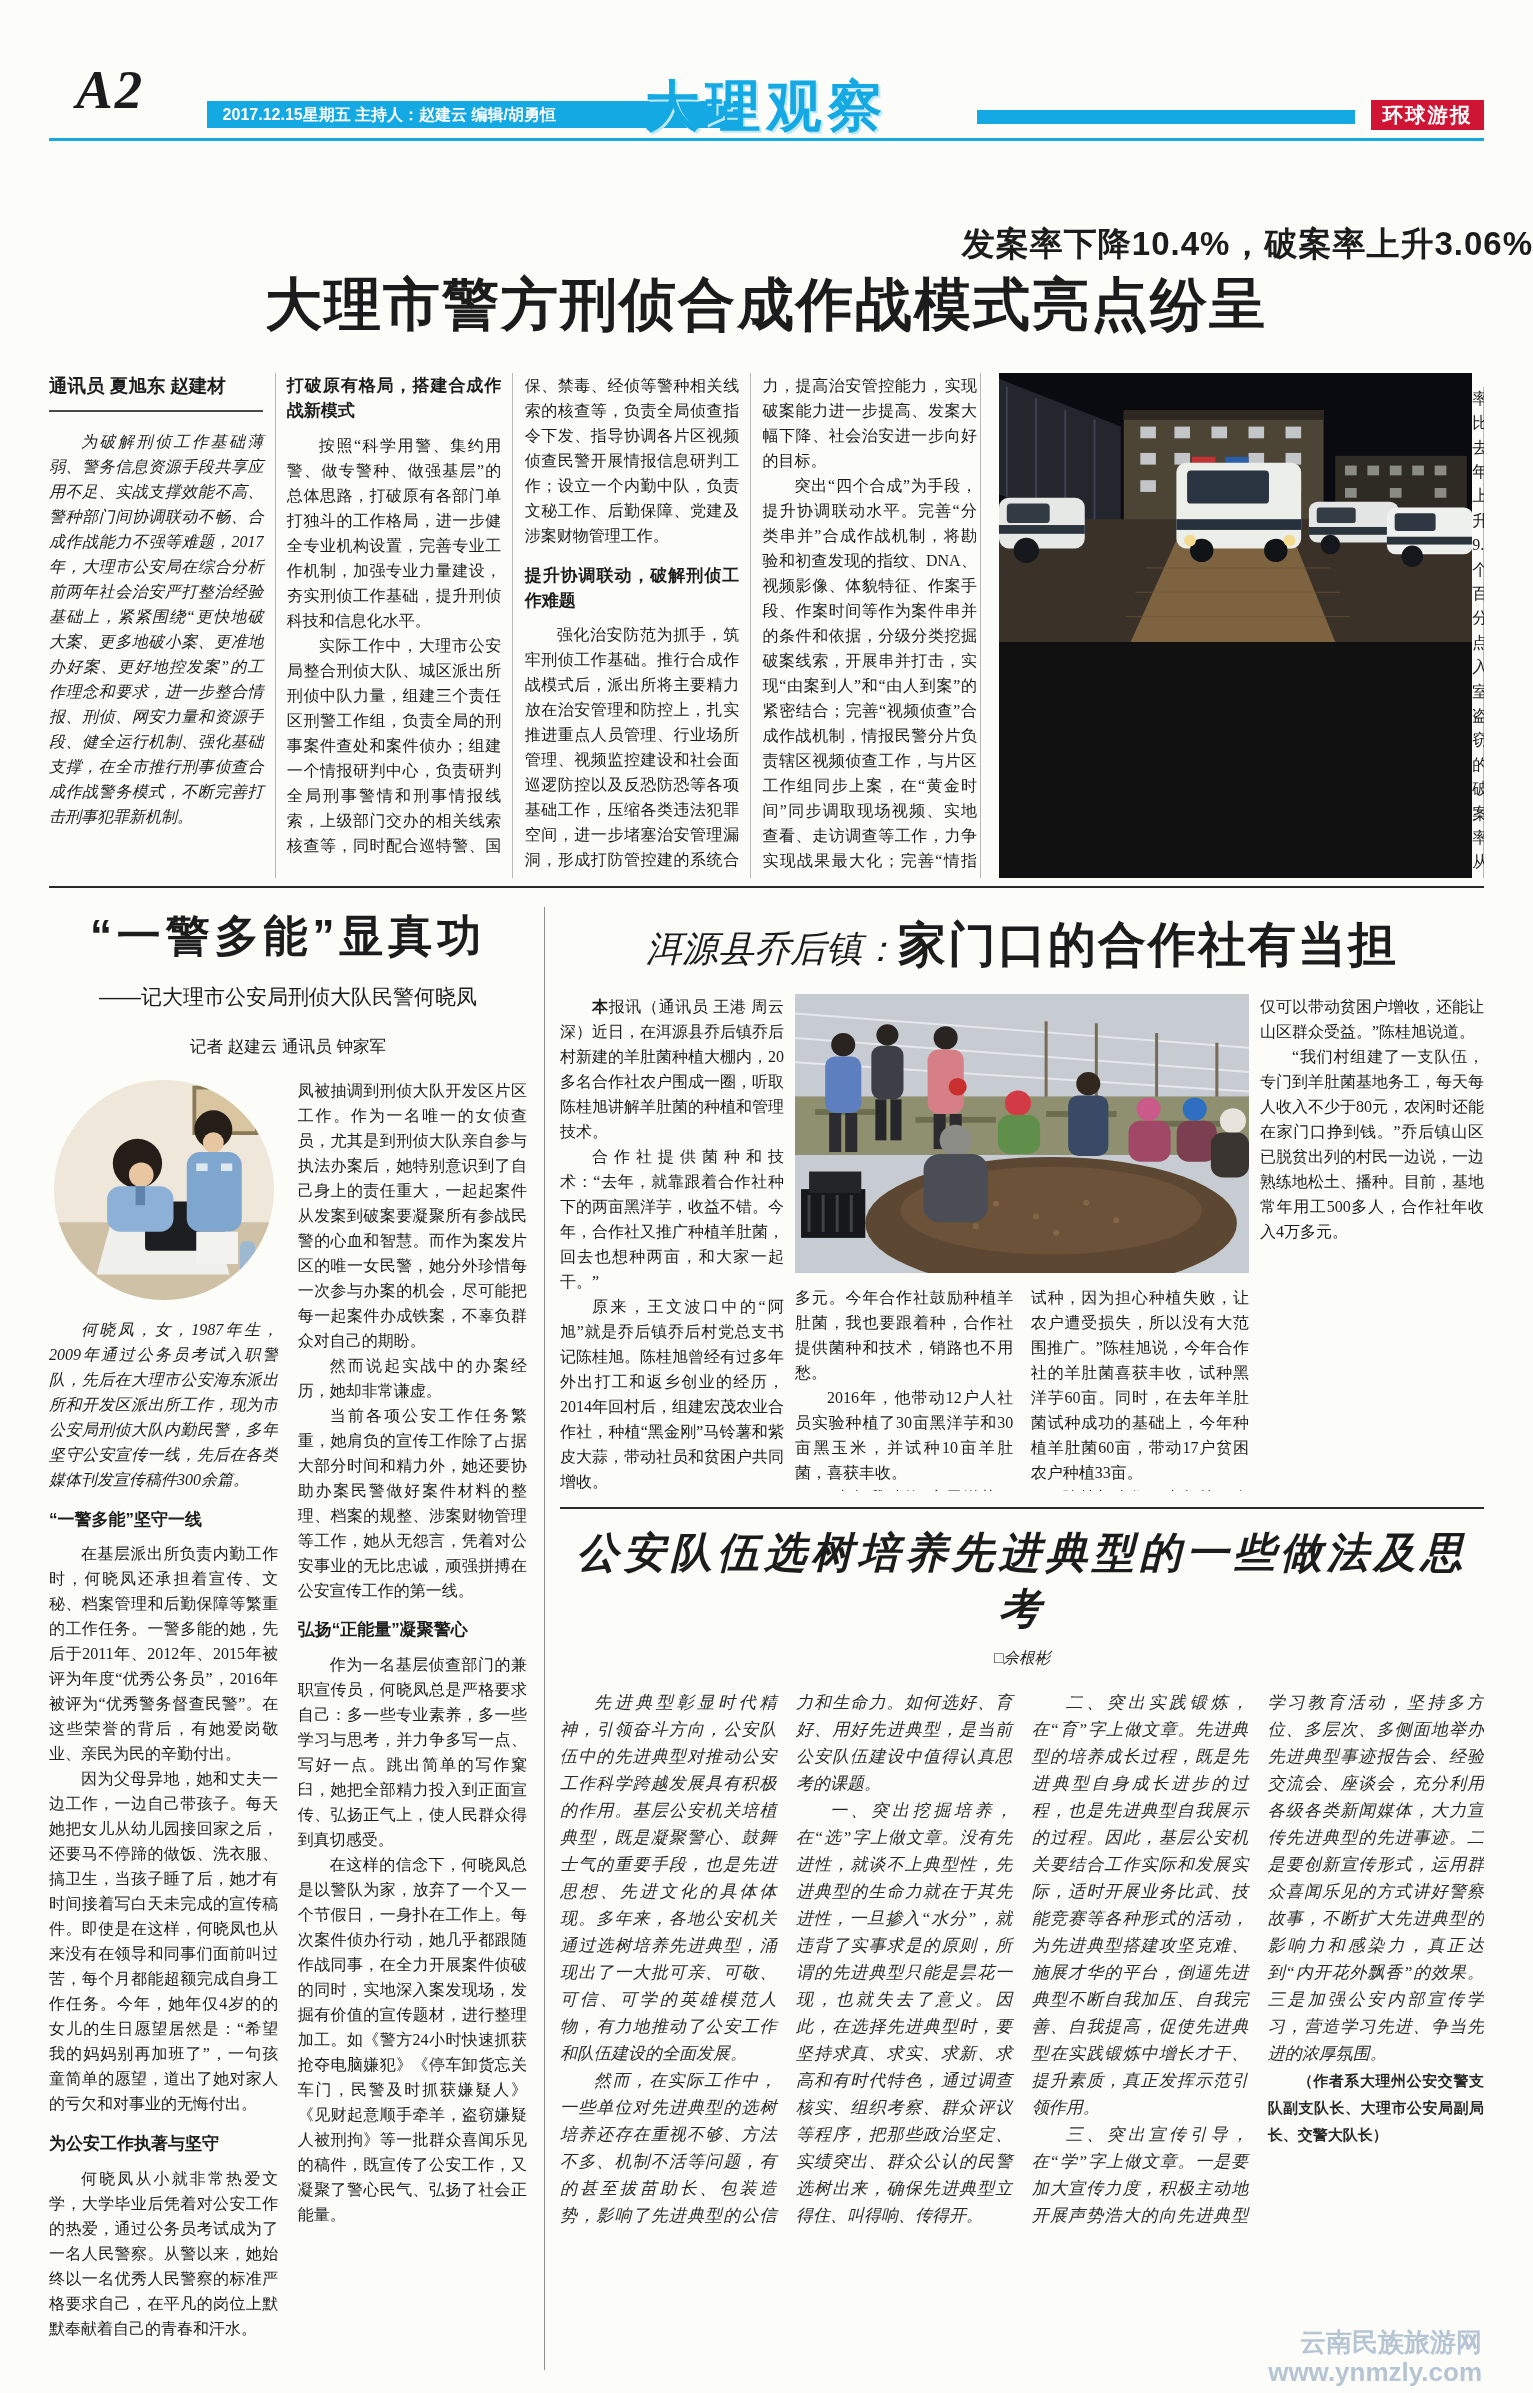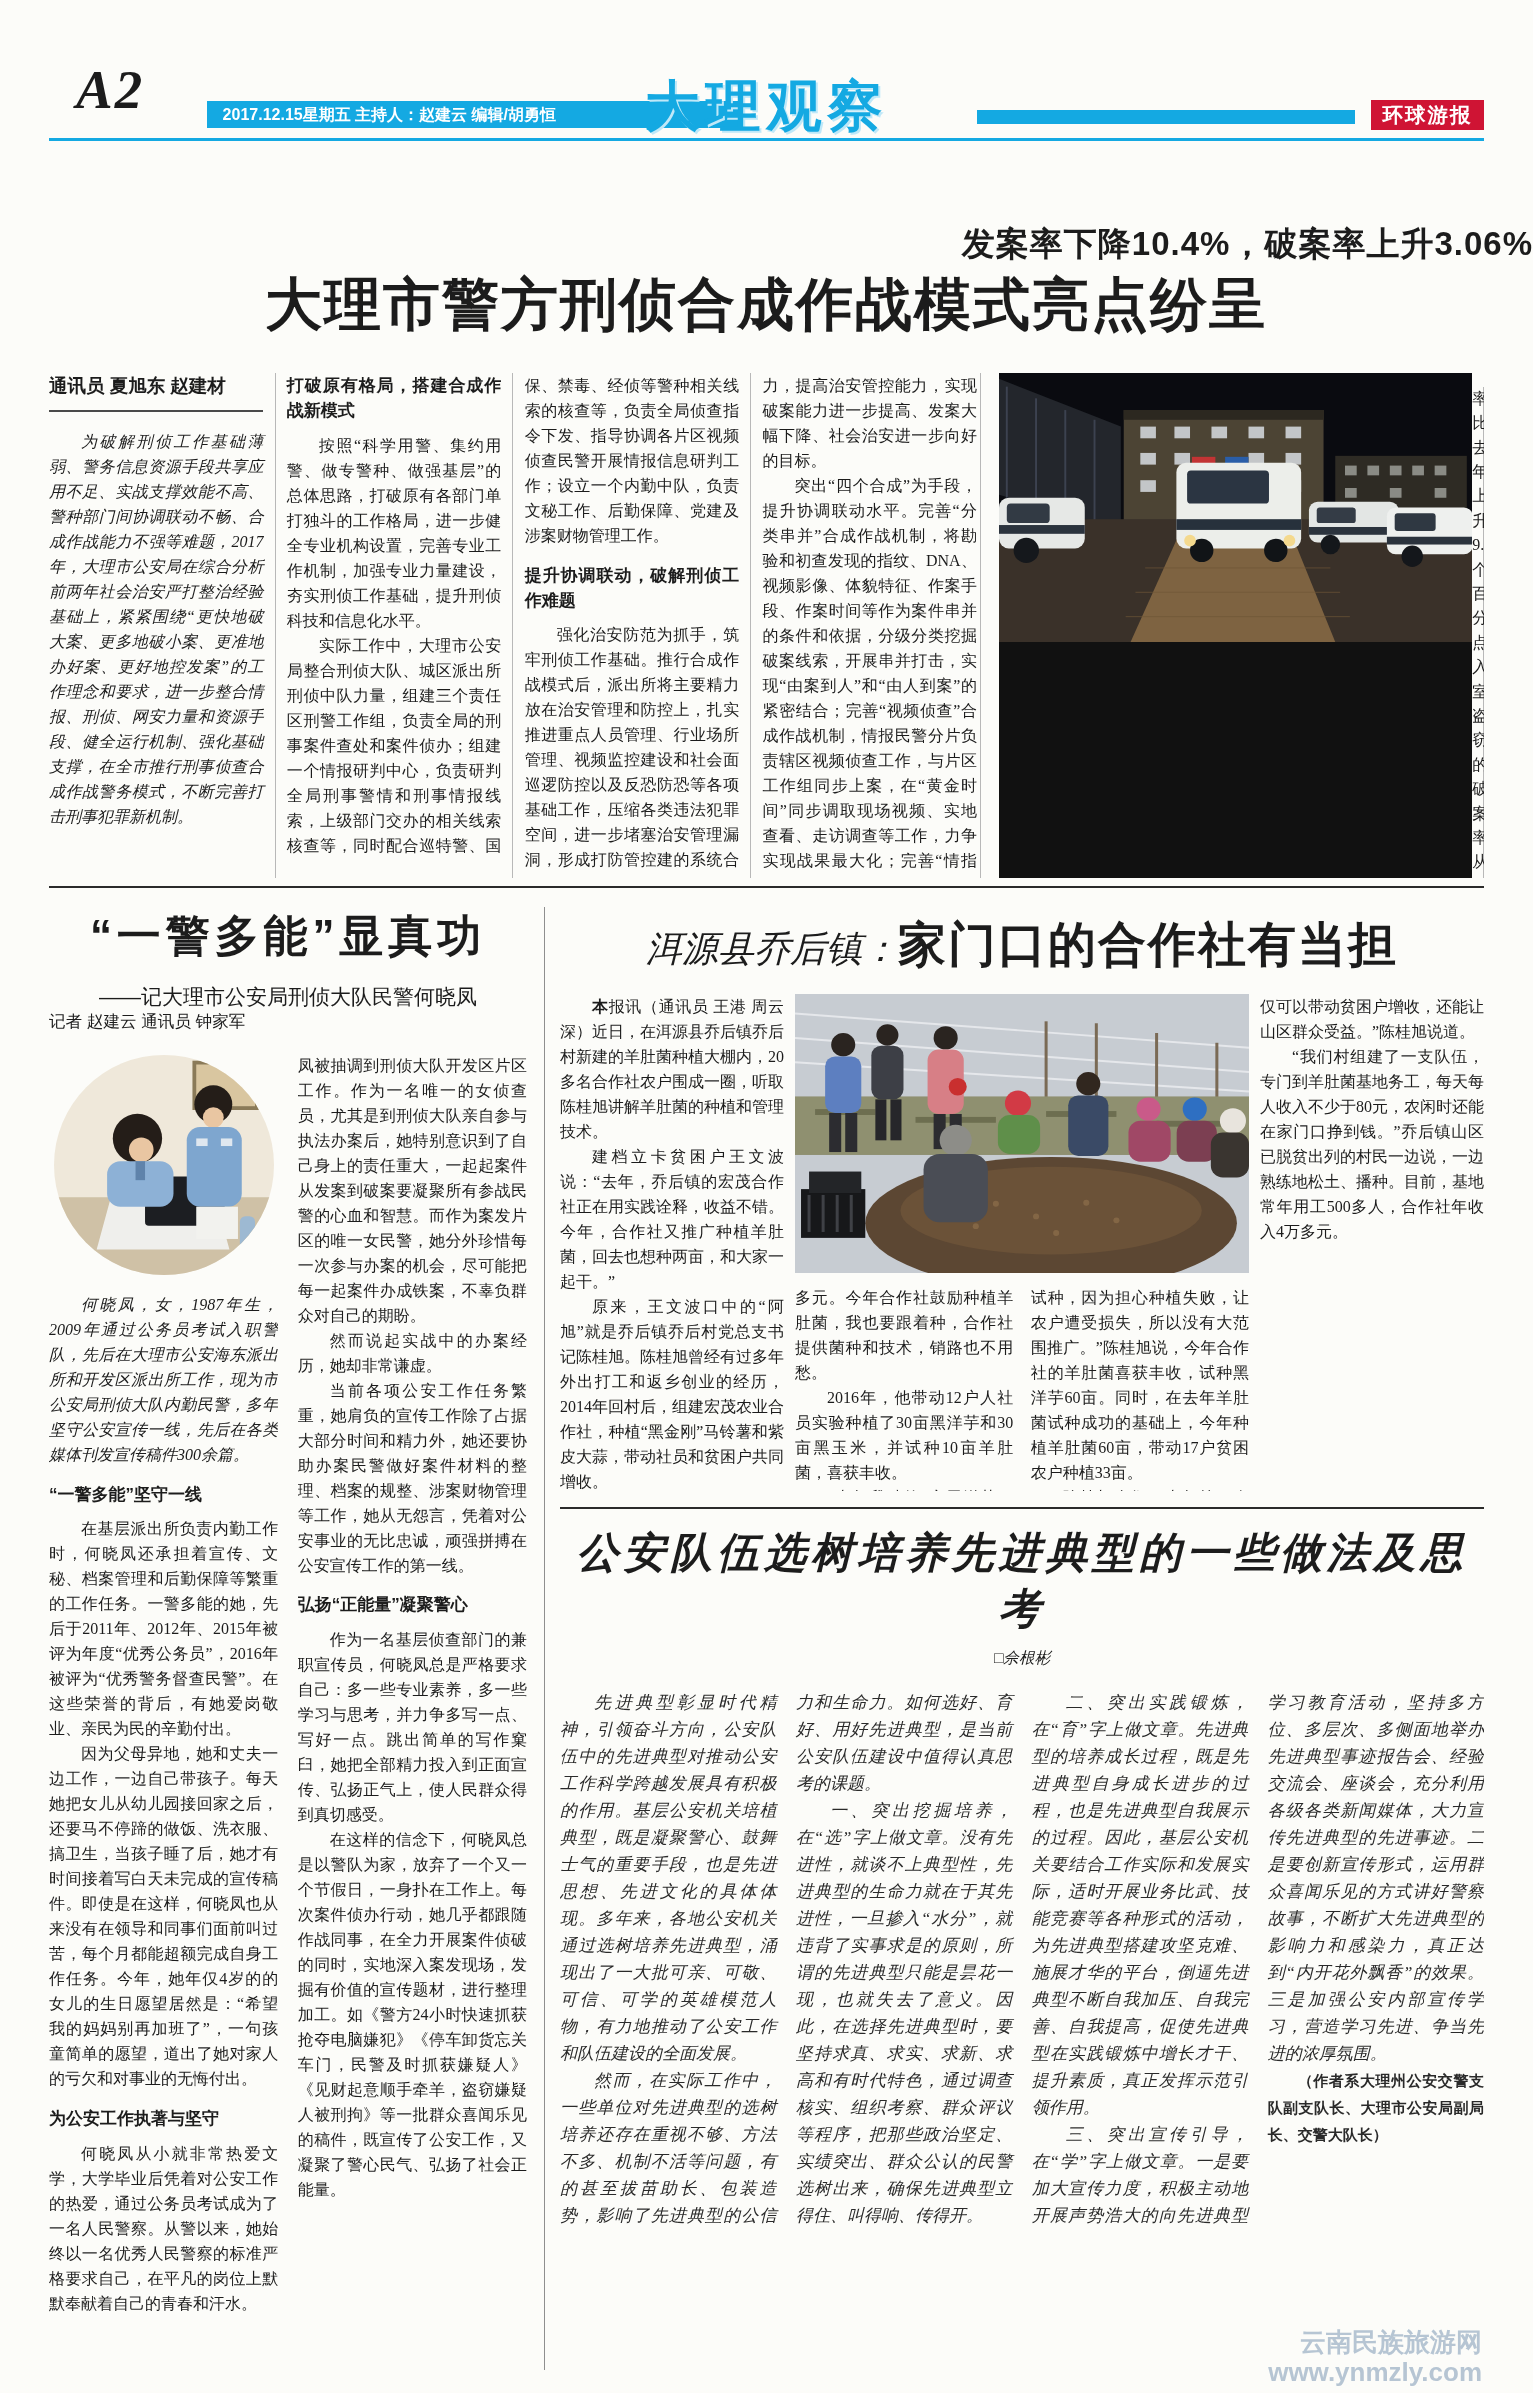--- a/index.html
+++ b/index.html
@@ -45,21 +45,21 @@
   .fi-pi{text-indent:2em;font-style:italic;}
   .fi-pc{text-indent:0;}
   .fi-pb{text-indent:2em;font-weight:bold;font-family:"Liberation Sans",sans-serif;font-size:15px;font-style:normal;}
 
   .hr1{position:absolute;top:886px;left:49px;right:49px;border-top:2px solid #2b2b2b;}
 
   
   .art2{position:absolute;top:907px;left:49px;width:478px;bottom:23.4px;overflow:hidden;}
   .art2 .t{text-align:center;font-size:44px;font-weight:900;font-family:"Liberation Sans",sans-serif;letter-spacing:4.9px;}
   .art2 .st{text-align:center;font-size:21px;font-family:"Liberation Sans",sans-serif;margin-top:17px;}
-  .art2 .by{text-align:left;font-size:16.6px;margin-top:0;font-family:"Liberation Sans",sans-serif;}
+  .art2 .by{text-align:center;font-size:16.6px;margin-top:25px;font-family:"Liberation Sans",sans-serif;}
   .art2cols{display:flex;gap:19.5px;margin-top:19.5px;height:calc(100% - 132px);}
   .art2col{flex:1;overflow:hidden;font-size:16px;line-height:25px;text-align:justify;}
   .photo2{width:220px;height:220px;border-radius:50%;overflow:hidden;margin:2px auto 17.6px;display:block;}
 
   .vrule{position:absolute;top:907px;bottom:23.4px;left:544px;width:1px;background:#8f8f8f;}
 
   
   .rightcol{position:absolute;top:907px;left:560px;right:49px;bottom:23.4px;}
   .a3head{text-align:center;white-space:nowrap;margin-top:5.9px;}
   .t3a{font-style:italic;font-size:36px;font-family:"Liberation Serif",serif;}
@@ -242,21 +242,21 @@
 
   <div class="rightcol">
 
     <div>
       <div class="a3head">
         <span class="t3a">洱源县乔后镇：</span><span class="t3b">家门口的合作社有当担</span>
       </div>
       <div class="art3body">
         <div class="a3c">
             <p class="fi-lead">本报讯（通讯员 王港 周云深）近日，在洱源县乔后镇乔后村新建的羊肚菌种植大棚内，20多名合作社农户围成一圈，听取陈桂旭讲解羊肚菌的种植和管理技术。</p>
-            <p class="fi-p">建档立卡贫困户王文波说：“去年，乔后镇的宏茂合作社正在用实践诠释，收益不错。今年，合作社又推广种植羊肚菌，回去也想种两亩，和大家一起干。”</p>
+            <p class="fi-p">合作社提供菌种和技术：“去年，就靠跟着合作社种下的两亩黑洋芋，收益不错。今年，合作社又推广种植羊肚菌，回去也想种两亩，和大家一起干。”</p>
             <p class="fi-p">原来，王文波口中的“阿旭”就是乔后镇乔后村党总支书记陈桂旭。陈桂旭曾经有过多年外出打工和返乡创业的经历，2014年回村后，组建宏茂农业合作社，种植“黑金刚”马铃薯和紫皮大蒜，带动社员和贫困户共同增收。</p>
           </div>
         <div class="a3mid">
           <svg class="photo3" viewBox="0 0 452 286" preserveAspectRatio="none">
             <rect width="452" height="286" fill="#c7ccd2"></rect>
             <g stroke="#e9ebee" stroke-width="2" opacity="0.9">
               <line x1="0" y1="20" x2="452" y2="55"></line>
                 <line x1="0" y1="45" x2="452" y2="80"></line>
                 <line x1="0" y1="70" x2="452" y2="100"></line>
             </g>

